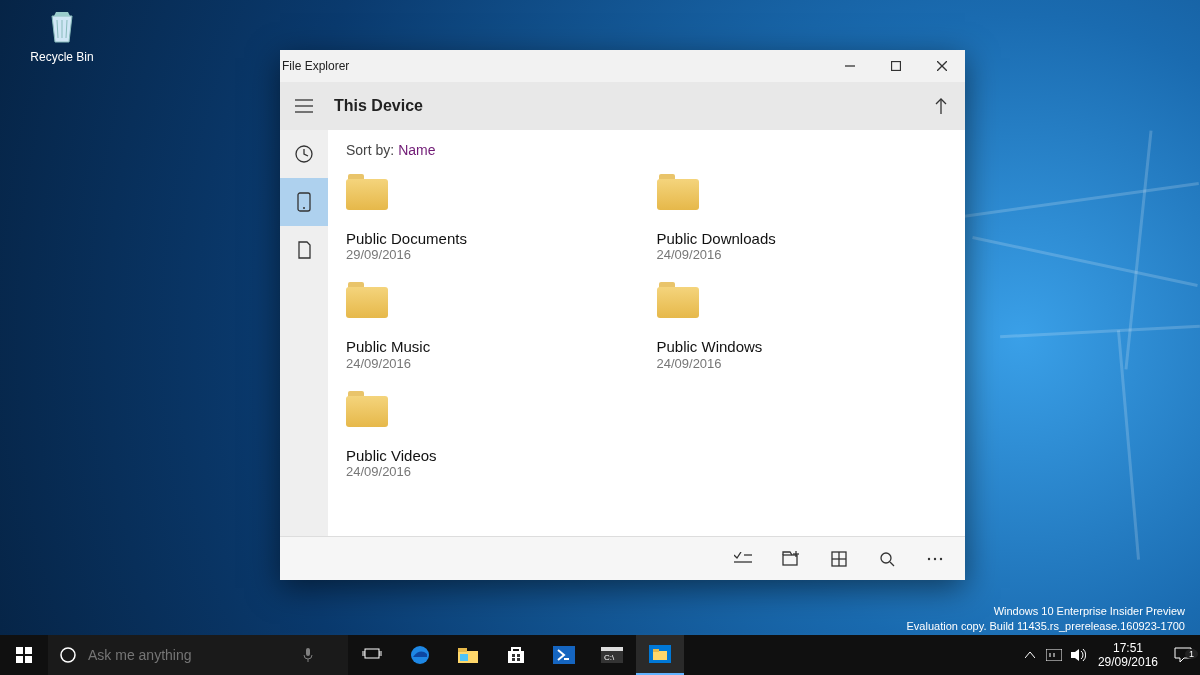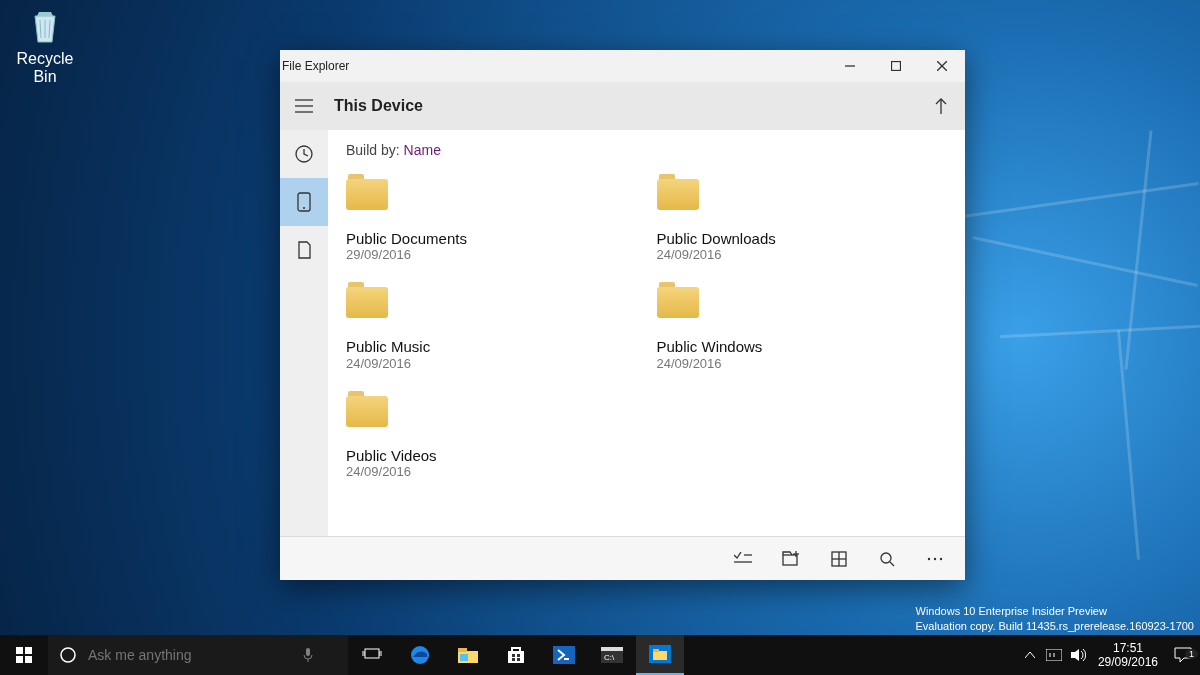--- a/index.html
+++ b/index.html
@@ -6,38 +6,38 @@
   html, body { width: 1200px; height: 675px; overflow: hidden; }
   .desktop {
     width: 1200px; height: 675px;
     background: radial-gradient(circle at 85% 50%, #3aa0e8 0%, #1a6bb0 30%, #0a3a6e 70%, #062446 100%);
     position: relative;
   }
   
   .beam { position:absolute; background: rgba(255,255,255,0.18); pointer-events:none; }
 
   
-  .desktop-icon { position:absolute; top:6px; left:7px; width:76px; text-align:center; color:#fff; font-size:16px; }
+  .desktop-icon { position:absolute; top:6px; left:24px; width:76px; text-align:center; color:#fff; font-size:12px; }
   .desktop-icon .binimg { width:40px; height:40px; margin:0 auto 4px; position:relative; }
   .desktop-icon .binimg svg { display:block; }
 
   
   .taskbar { position:absolute; bottom:0; left:0; right:0; height:40px; background:#101010; display:flex; align-items:center; color:#fff; font-size:12px;margin-top:16px; }
   .tb-btn { width:48px; height:40px; display:flex; align-items:center; justify-content:center; }
   .start svg { width:16px; height:16px; }
   .search { display:flex; align-items:center; height:40px; width:300px; background:#1a1a1a; }
   .search .cort { width:40px; display:flex; justify-content:center; }
   .search input { background:transparent; border:none; color:#ccc; font-size:14px; outline:none; width:200px; }
   .search .mic { width:40px; display:flex; justify-content:center; opacity:.7; }
   .tb-icons { display:flex; }
   .tb-active { border-bottom:2px solid #62b3ff; background:#2a2a2a; }
   .tray { margin-left:auto; display:flex; align-items:center; height:40px; }
   .tray .tray-ic { width:24px; display:flex; justify-content:center; }
   .clock { text-align:center; line-height:1.2; padding:0 8px; }
-  .watermark { position:absolute; bottom:42px; right:6px; color:#fff; font-size:11px; line-height:1.3; }
+  .watermark { position:absolute; bottom:42px; right:15px; color:#fff; font-size:11px; text-align:right; line-height:1.3; }
   .action-center { position:relative; width:34px; display:flex; justify-content:center; }
   .badge { position:absolute; bottom:4px; right:2px; background:#222; border-radius:50%; font-size:9px; padding:0 4px;}
 
   
   .window { position:absolute; top:50px; left:280px; width:685px; height:530px; background:#fff; box-shadow:0 8px 30px rgba(0,0,0,.5); display:flex; flex-direction:column; }
   .titlebar { height:32px; background:#f2f2f2; display:flex; align-items:center; font-size:12px; }
   .titlebar .title { padding-left:2px; color:#222; }
   .winctrls { margin-left:auto; display:flex; height:32px; }
   .winctrls .ctl { width:46px; display:flex; align-items:center; justify-content:center; }
 
@@ -150,21 +150,21 @@
         </div>
         <div class="navitem">
           <svg width="14" height="18">
               <path d="M2 1 L10 1 L13 4 L13 17 L2 17 Z" class="ic"></path>
             </svg>
         </div>
       </div>
 
       <div class="content">
         <div class="sort">
-          <span>Build by:</span>
+          <span>Sort by:</span>
           <span class="link">Name</span>
         </div>
         <div class="grid">
           <div class="folder">
             <div class="foldericon">
                 <div class="tab"></div>
                 <div class="body"></div>
               </div>
             <div>
                 <div class="fname">Public Documents</div>

